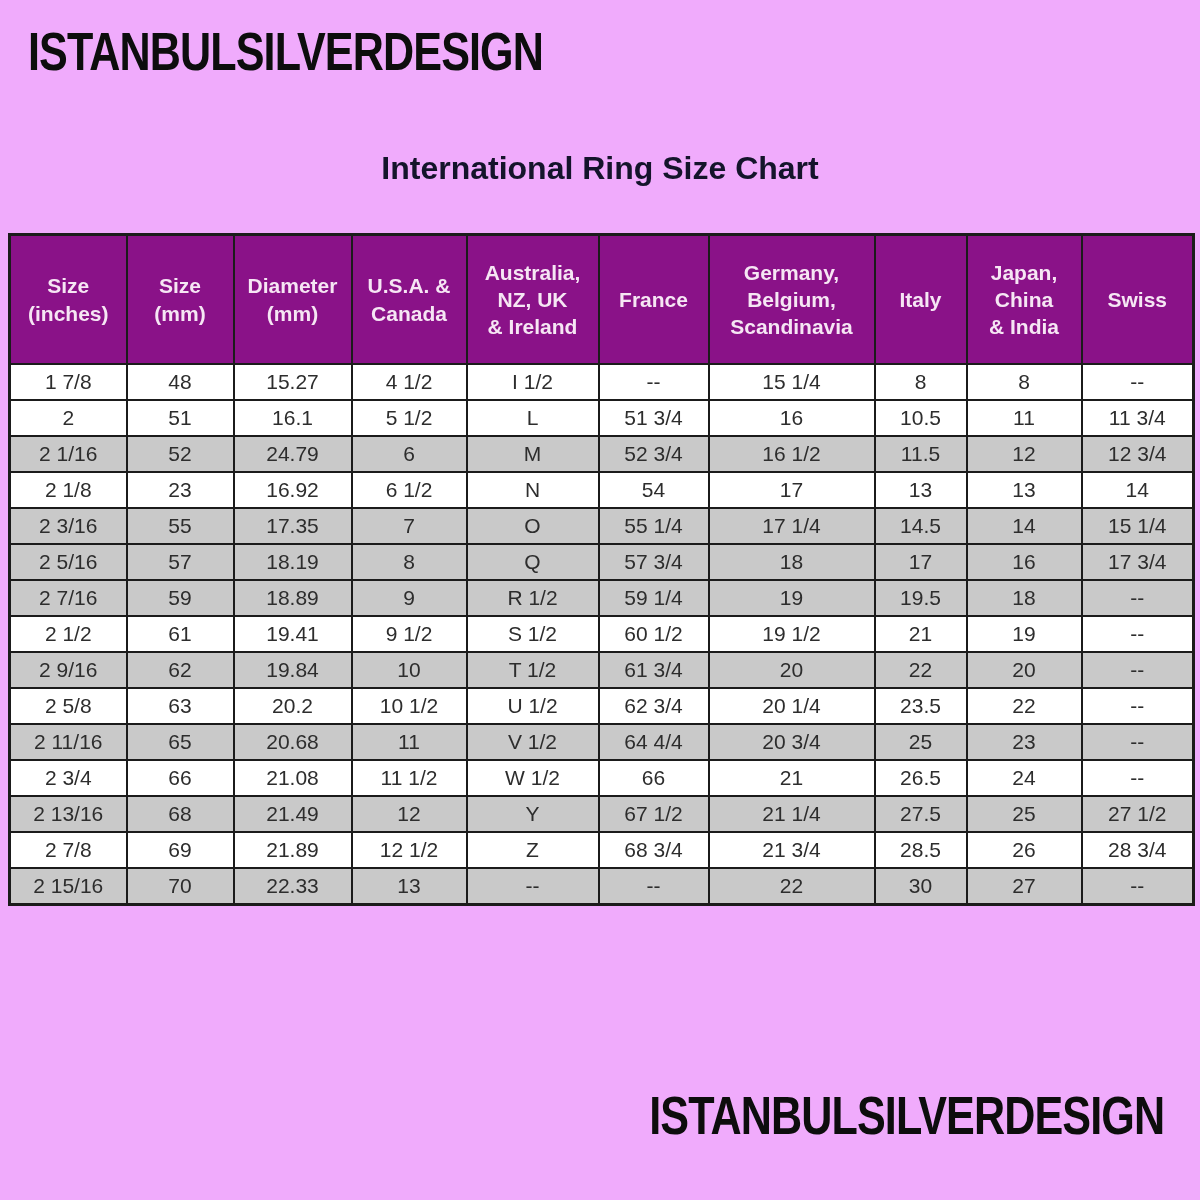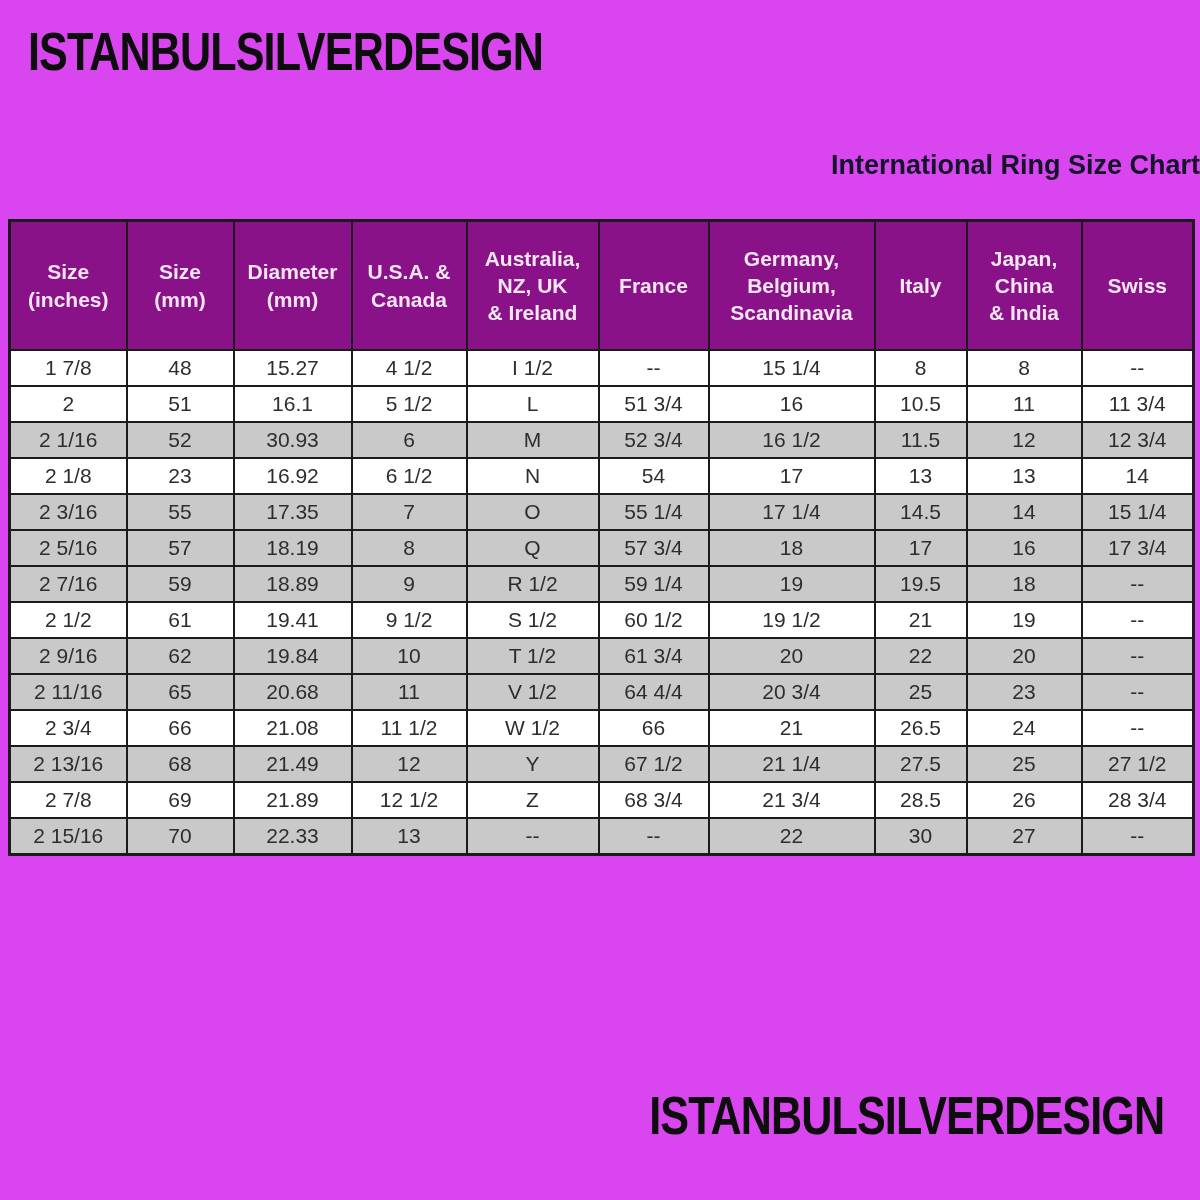--- a/index.html
+++ b/index.html
@@ -4,21 +4,21 @@
 <style>
   html, body {
     margin: 0;
     padding: 0;
     background: #ffffff;
   }
   .page {
     position: relative;
     width: 1200px;
     height: 1200px;
-    background: #d946ef;
+    background: #f0abfc;
     font-family: "Liberation Sans", sans-serif;
     overflow: hidden;
   }
   .brand-logo {
     font-family: "Liberation Sans", sans-serif;
     font-weight: 800;
     color: #0d0d0d;
     font-size: 49px;
     letter-spacing: -1px;
     white-space: nowrap;
@@ -35,29 +35,29 @@
     right: 36px;
     top: 1084px;
     transform: scale(0.88, 1.1);
     transform-origin: right top;
   }
   .chart-title {
     position: absolute;
     left: 0;
     top: 150px;
     width: 1200px;
-    text-align: right;
-    font-size: 27px;
+    text-align: center;
+    font-size: 32px;
     font-weight: bold;
     color: #14142b;
   }
   table.ring-table {
     position: absolute;
     left: 8px;
-    top: 219px;
+    top: 233px;
     width: 1184px;
     border-collapse: collapse;
     table-layout: fixed;
     border: 3px solid #1b1b1b;
   }
   .ring-table th, .ring-table td {
     border: 2px solid #1b1b1b;
     text-align: center;
     vertical-align: middle;
     padding: 0;
@@ -150,21 +150,21 @@
           <td>L</td>
           <td>51 3/4</td>
           <td>16</td>
           <td>10.5</td>
           <td>11</td>
           <td>11 3/4</td>
         </tr>
         <tr class="alt">
           <td>2 1/16</td>
           <td>52</td>
-          <td>30.93</td>
+          <td>24.79</td>
           <td>6</td>
           <td>M</td>
           <td>52 3/4</td>
           <td>16 1/2</td>
           <td>11.5</td>
           <td>12</td>
           <td>12 3/4</td>
         </tr>
         <tr>
           <td>2 1/8</td>
@@ -231,20 +231,32 @@
           <td>62</td>
           <td>19.84</td>
           <td>10</td>
           <td>T 1/2</td>
           <td>61 3/4</td>
           <td>20</td>
           <td>22</td>
           <td>20</td>
           <td>--</td>
         </tr>
+        <tr>
+          <td>2 5/8</td>
+          <td>63</td>
+          <td>20.2</td>
+          <td>10 1/2</td>
+          <td>U 1/2</td>
+          <td>62 3/4</td>
+          <td>20 1/4</td>
+          <td>23.5</td>
+          <td>22</td>
+          <td>--</td>
+        </tr>
         <tr class="alt">
           <td>2 11/16</td>
           <td>65</td>
           <td>20.68</td>
           <td>11</td>
           <td>V 1/2</td>
           <td>64 4/4</td>
           <td>20 3/4</td>
           <td>25</td>
           <td>23</td>

